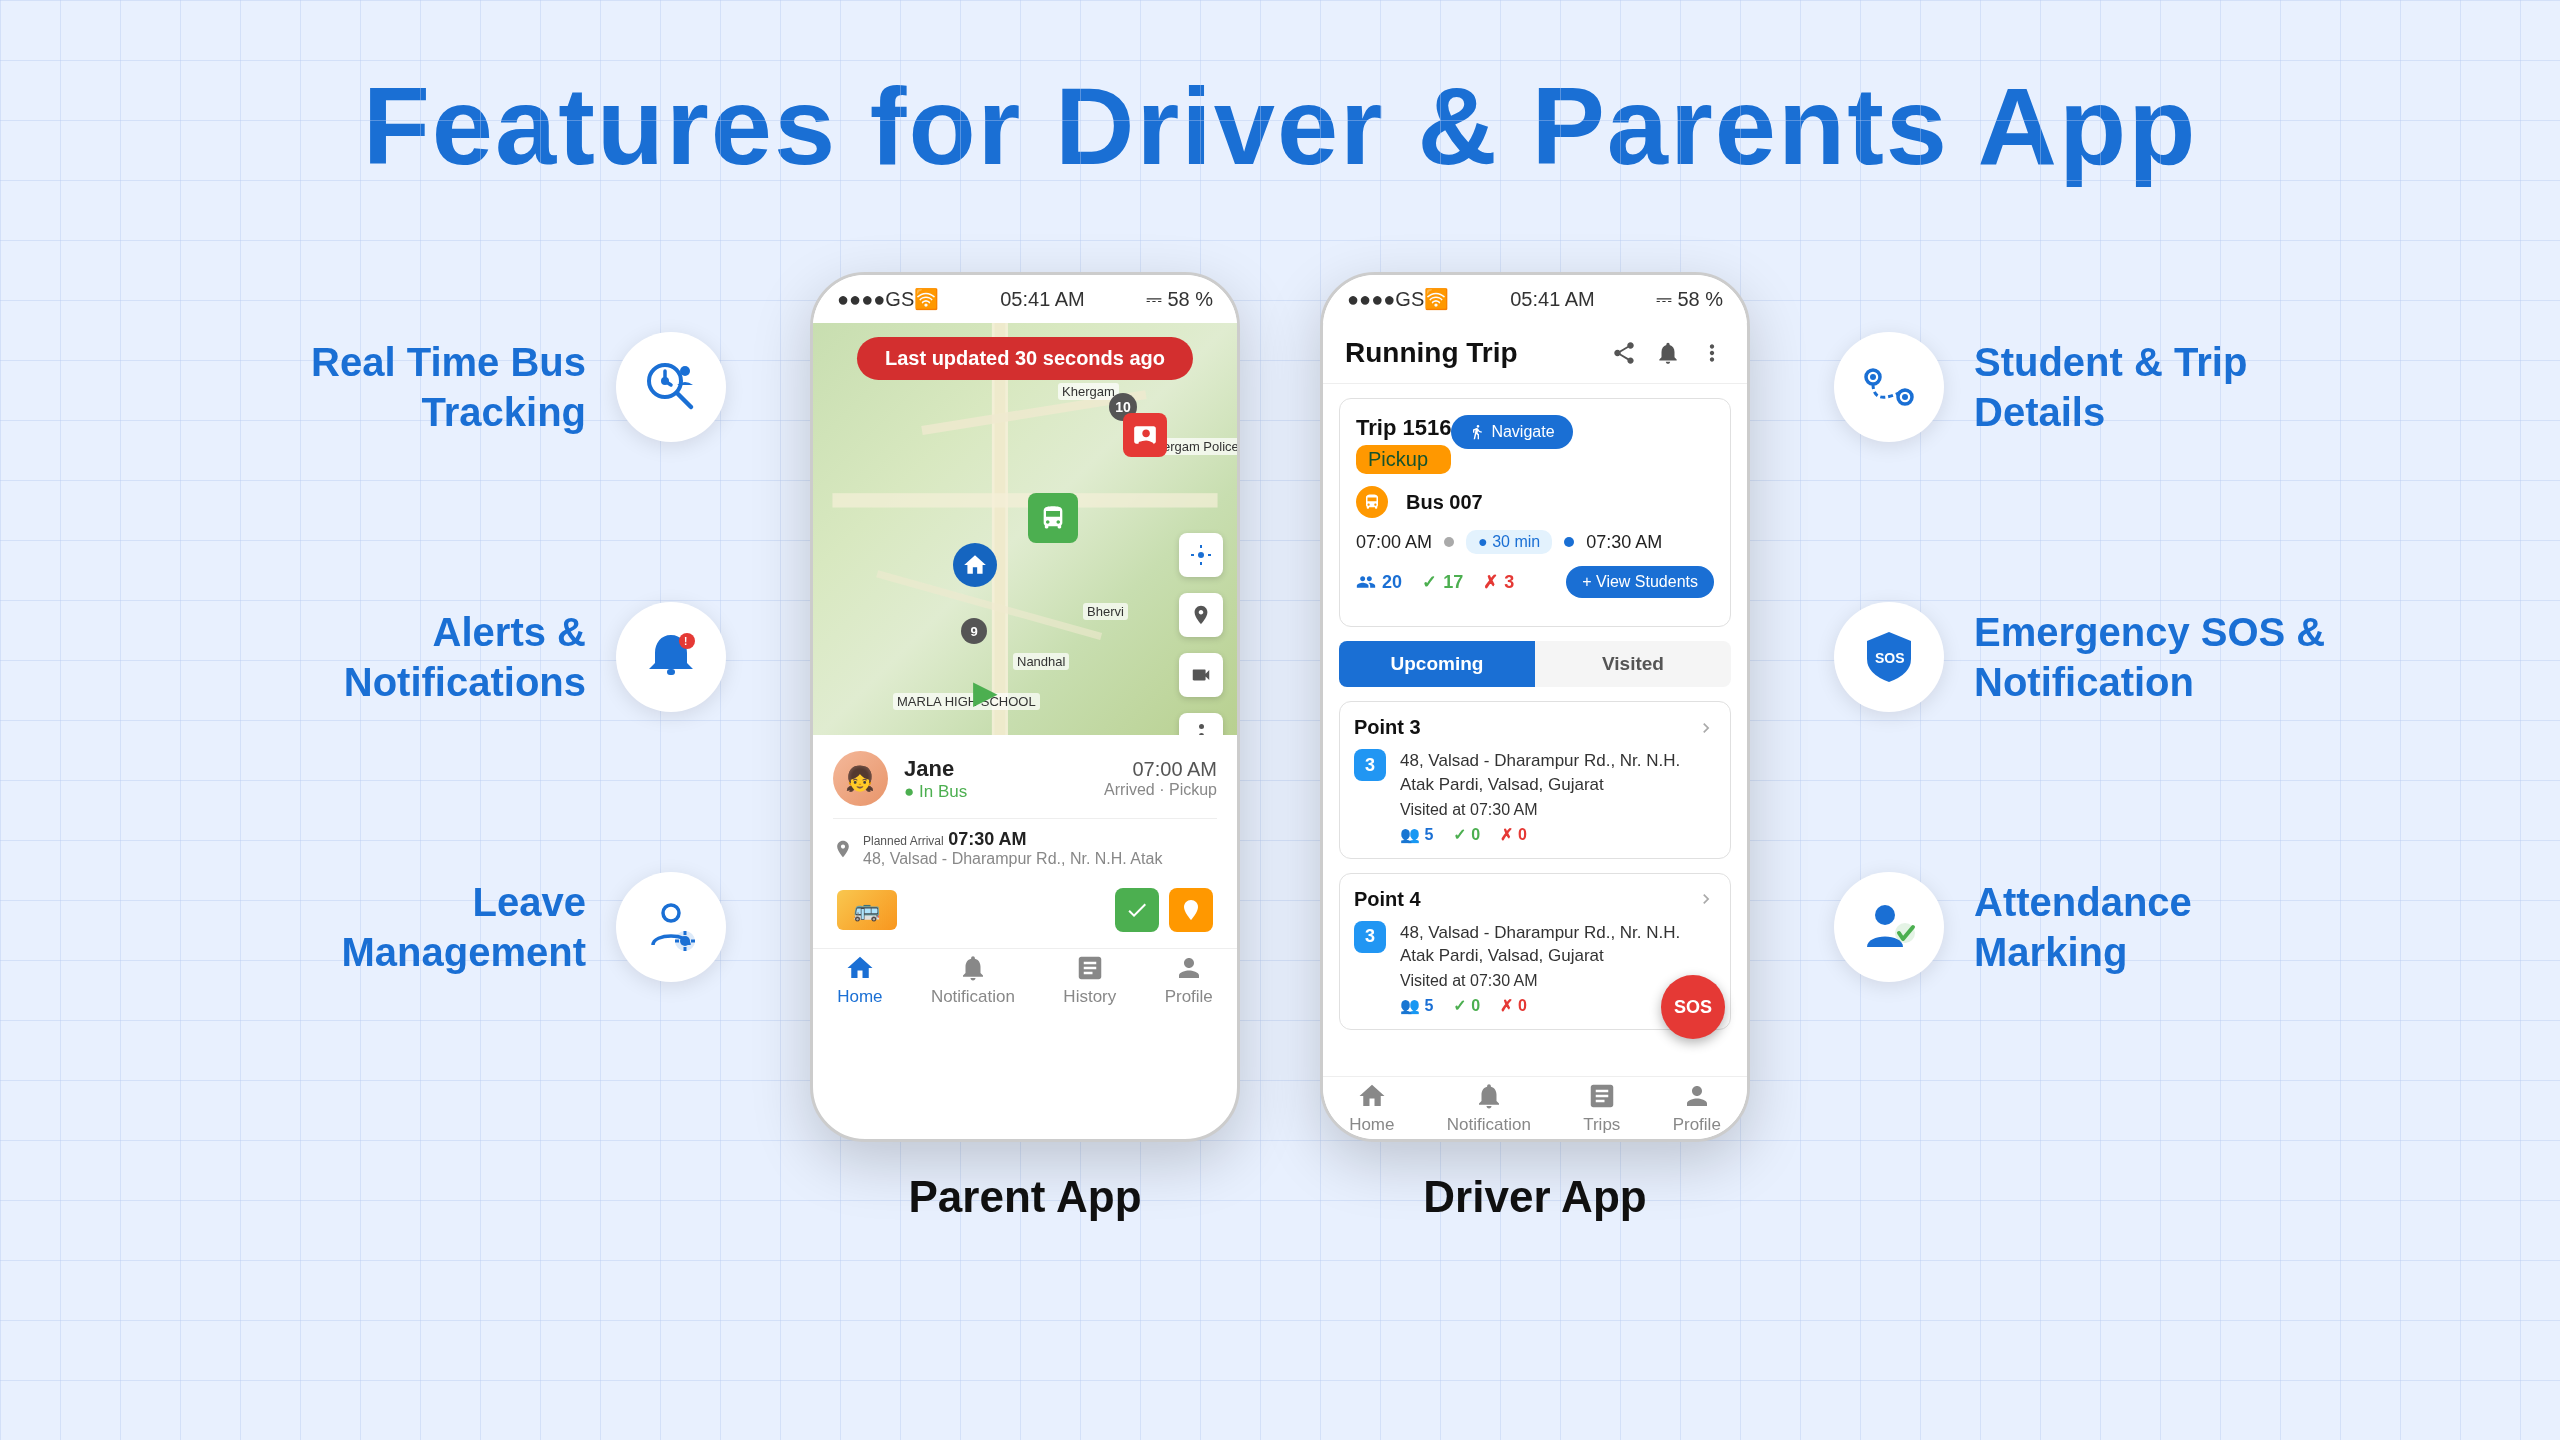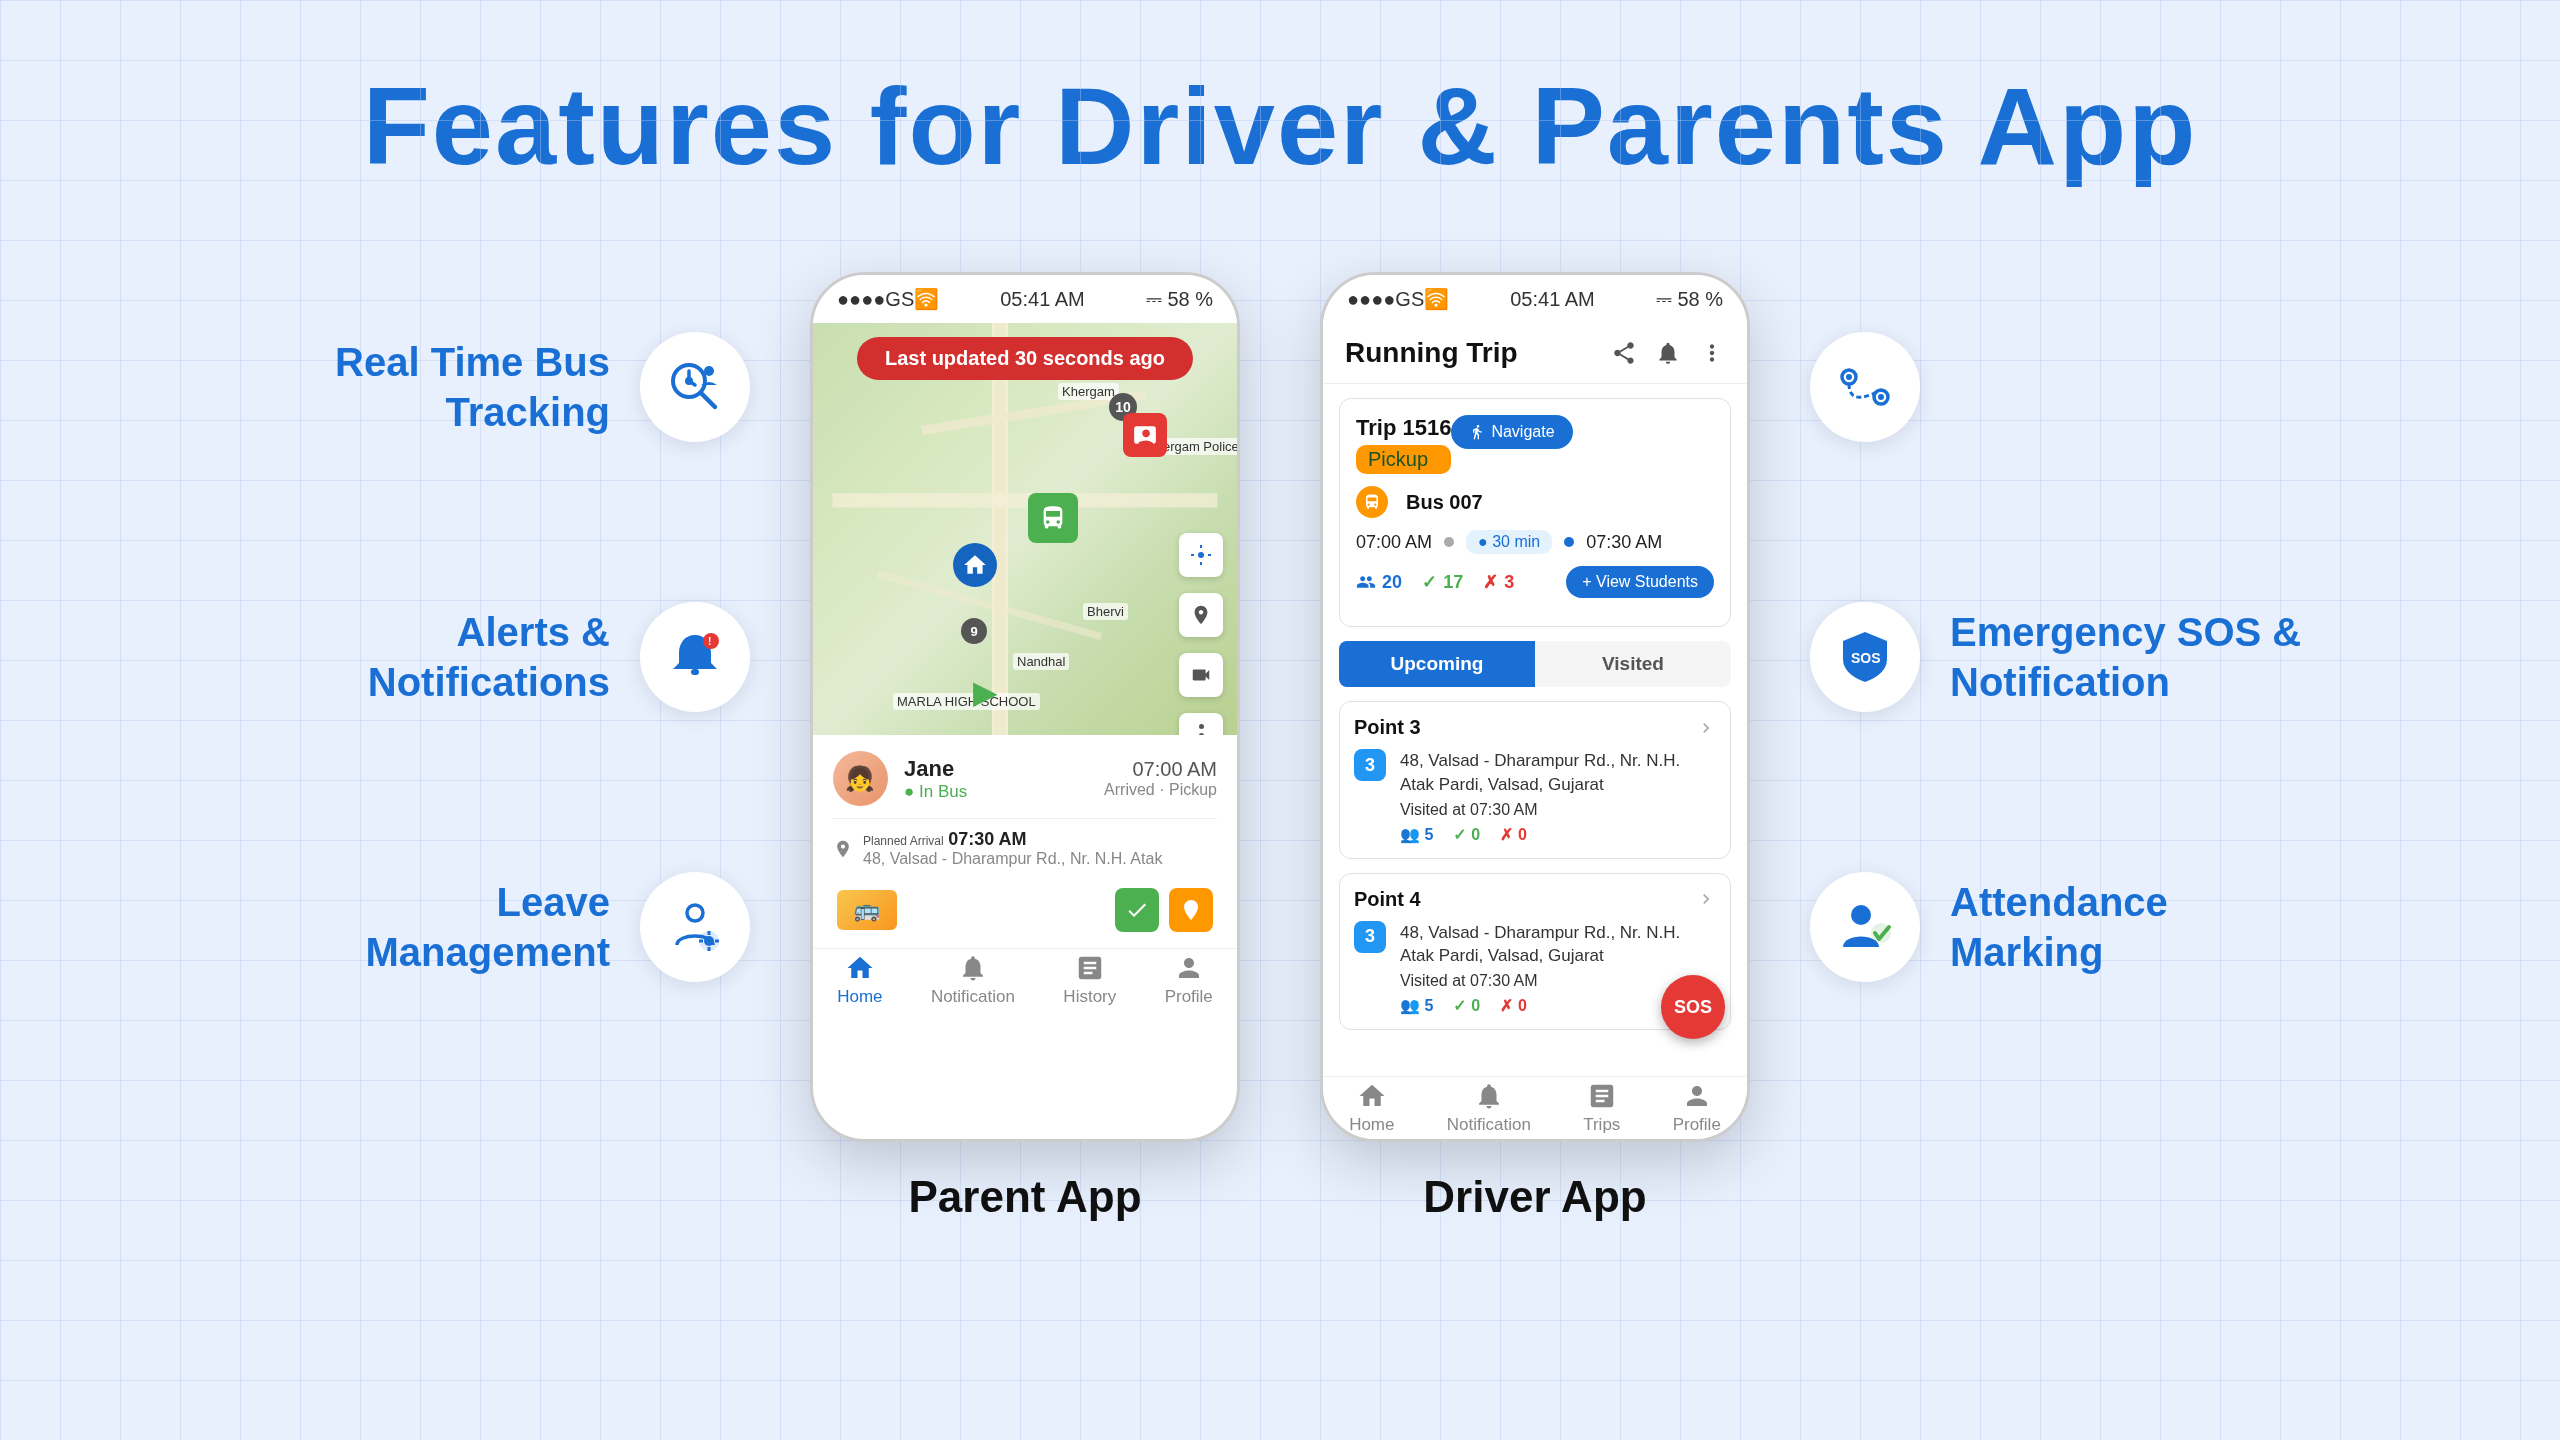--- a/index.html
+++ b/index.html
@@ -95,21 +95,21 @@
     .feature-icon-circle svg {
       width: 60px;
       height: 60px;
     }
 
     
     .phones-area {
       display: flex;
       gap: 80px;
       align-items: flex-start;
-      margin: 0 60px;
+      margin: 0 84px;
     }
 
     .phone-wrapper {
       display: flex;
       flex-direction: column;
       align-items: center;
       gap: 30px;
     }
 
     .phone-label {
@@ -911,20 +911,24 @@
         </div>
       </div>
       <div class="phone-label">Driver App</div>
     </div>
 
   </div>
 
   <div class="features-right">
 
     <div class="feature-item right">
+      <div class="feature-text left">
+        <span class="feature-label" style="white-space:pre-line">Student &amp; Trip
+Details</span>
+      </div>
       <div class="feature-icon-circle">
         <svg viewBox="0 0 60 60">
           <circle cx="14" cy="20" r="7" fill="none" stroke="#1a6fd4" stroke-width="3.5"></circle>
           <circle cx="46" cy="40" r="7" fill="none" stroke="#1a6fd4" stroke-width="3.5"></circle>
           <path d="M14 27 Q14 50 46 33" fill="none" stroke="#1a6fd4" stroke-width="3" stroke-dasharray="5,3"></path>
           <circle cx="14" cy="20" r="3" fill="#1a6fd4"></circle>
           <circle cx="46" cy="40" r="3" fill="#1a6fd4"></circle>
         </svg>
       </div>
     </div>

